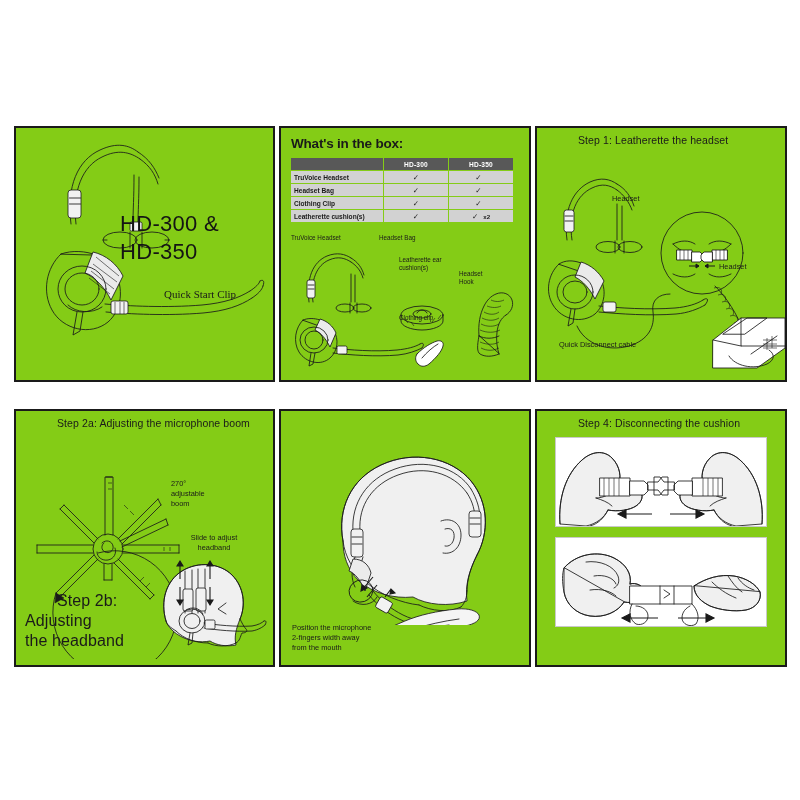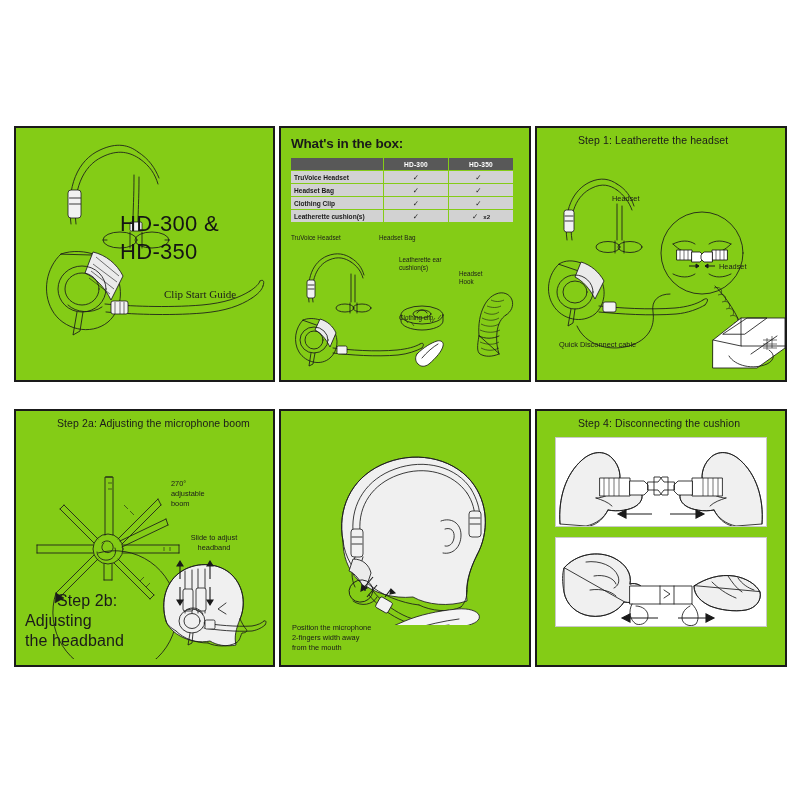--- a/index.html
+++ b/index.html
@@ -91,21 +91,21 @@
       </g>
       <rect class="shl" x="95" y="173" width="17" height="13" rx="2"></rect>
       <g class="thin">
             <path d="M99 174 v12 M104 174 v12 M108 174 v12"></path>
           </g>
     </svg>
     <div class="hd-title">
       <div>HD-300 &amp;</div>
       <div>HD-350</div>
     </div>
-    <div class="qsg" style="left:148px;top:160px">Clip Start Guide</div>
+    <div class="qsg" style="left:148px;top:160px">Quick Start Clip</div>
   </div>
 
   <div class="panel">
     <div class="boxtitle">What's in the box:</div>
     <table class="btable">
       <thead>
         <tr>
           <th class="blank"></th>
           <th style="width:64px">HD-300</th>
           <th style="width:64px">HD-350</th>

